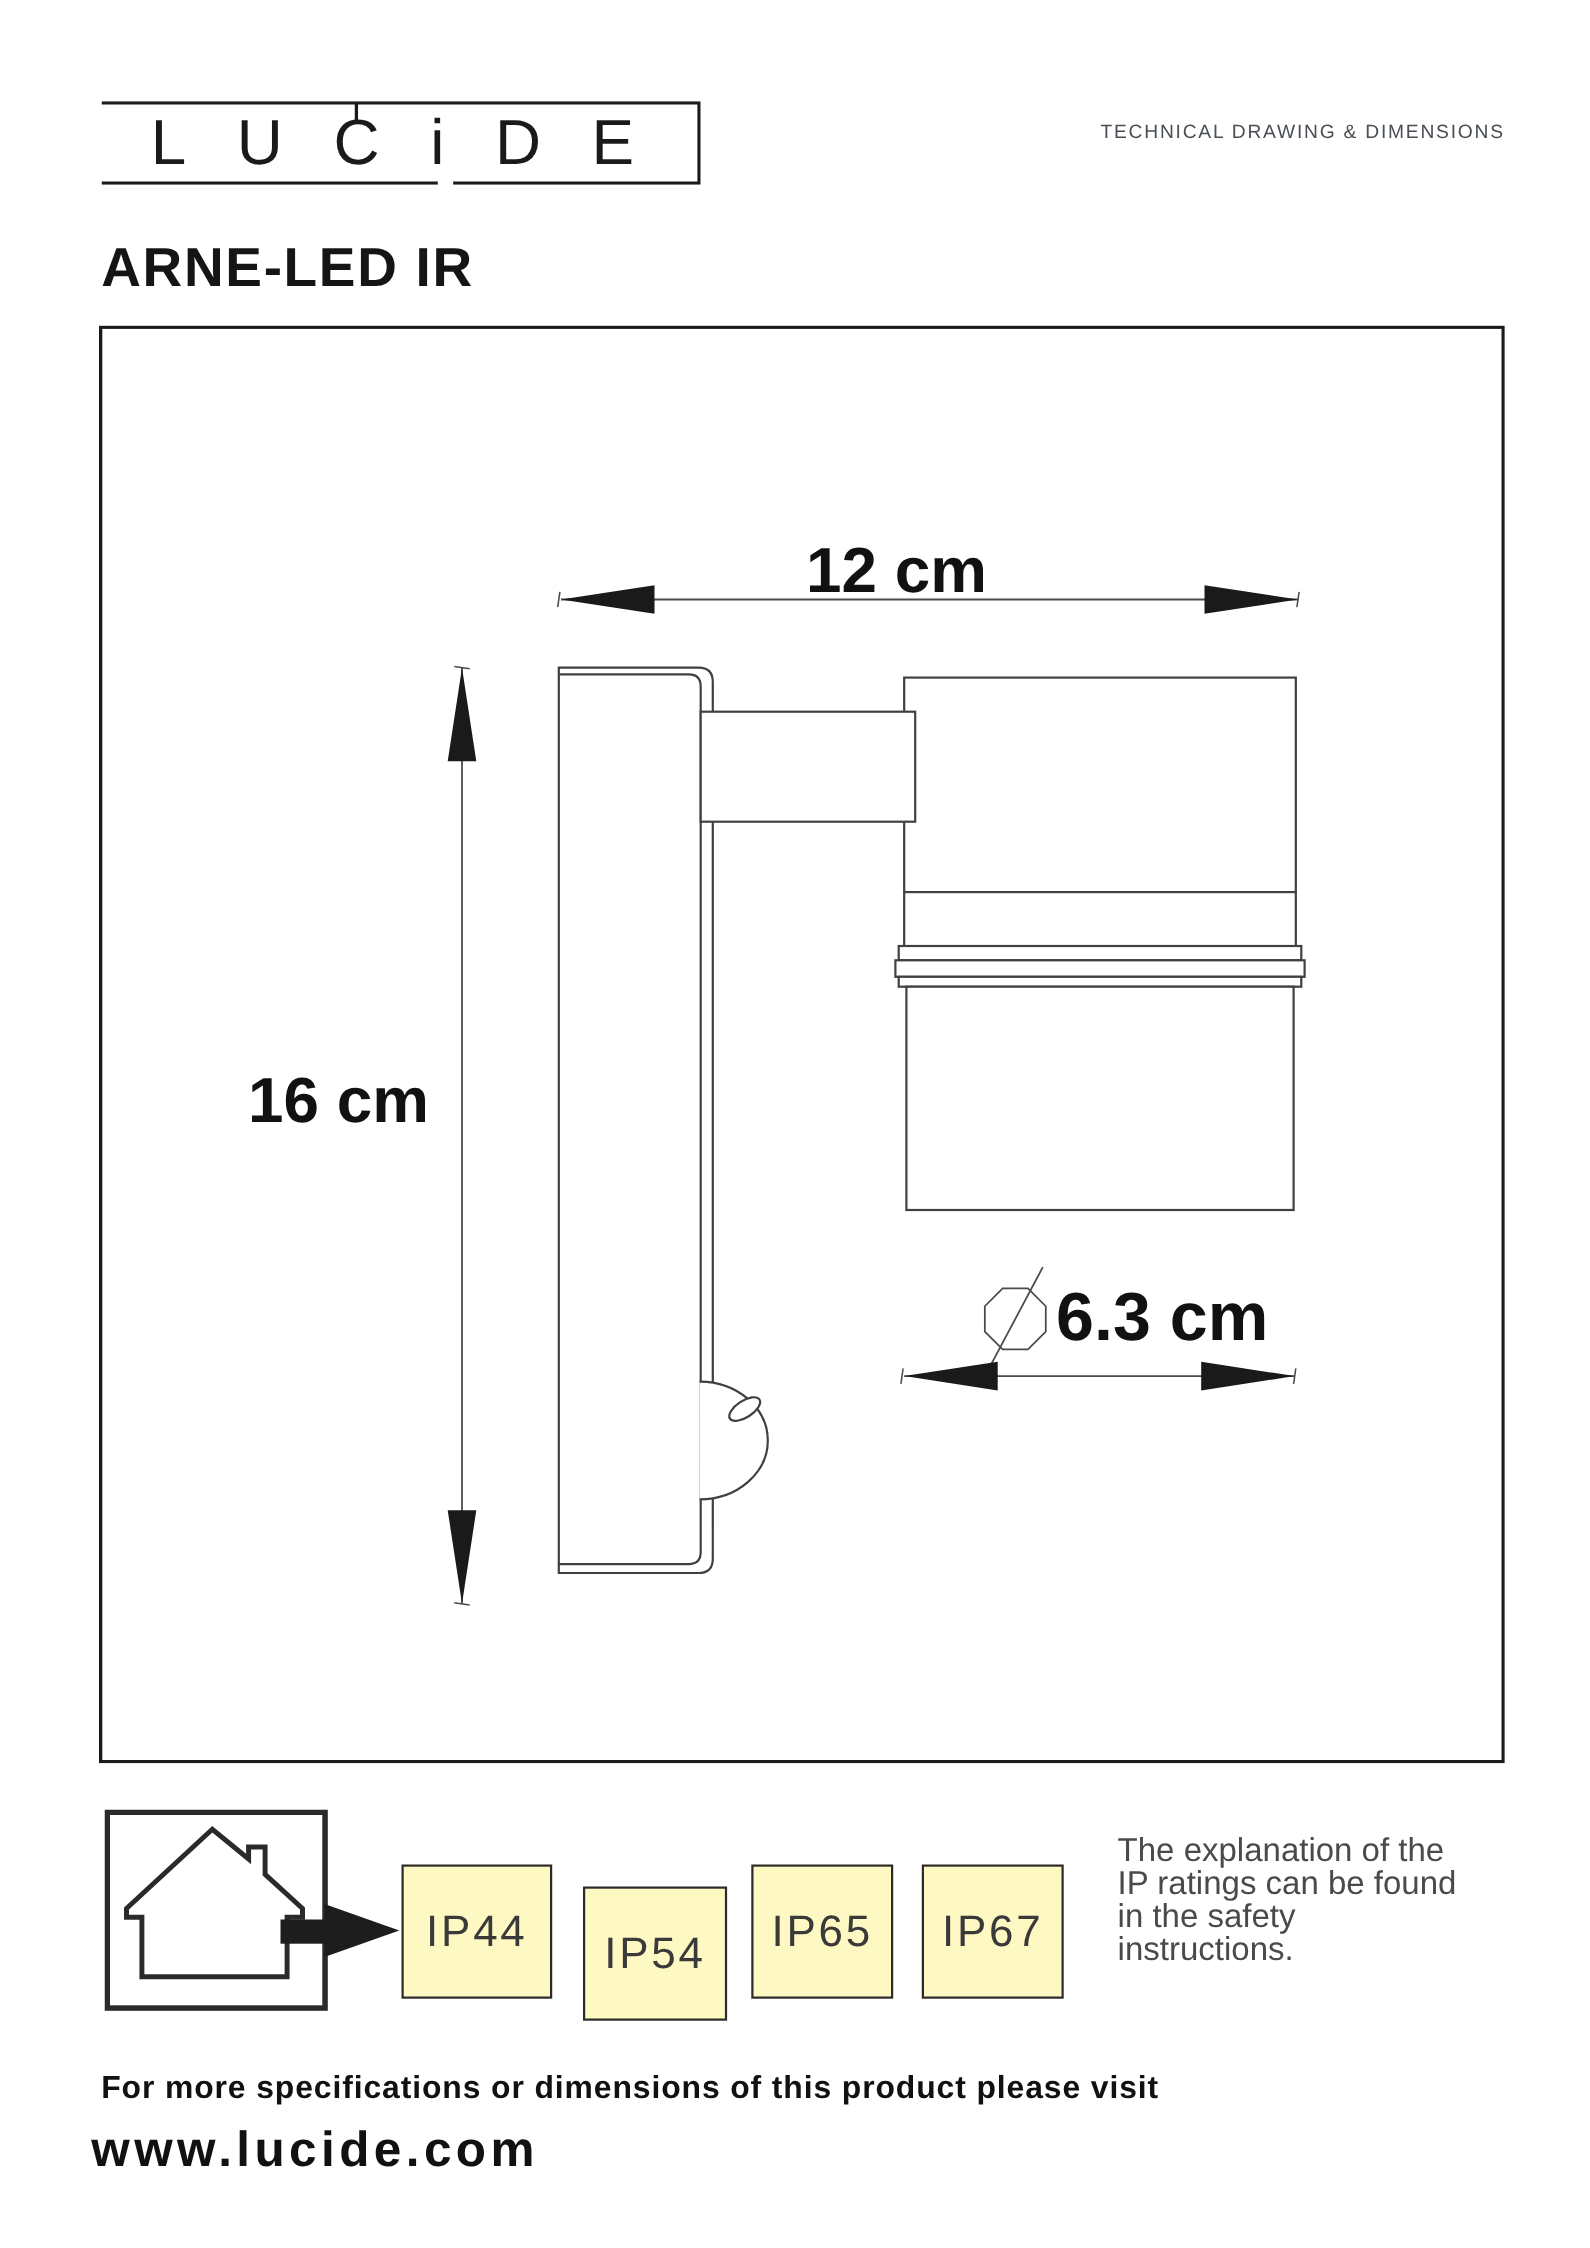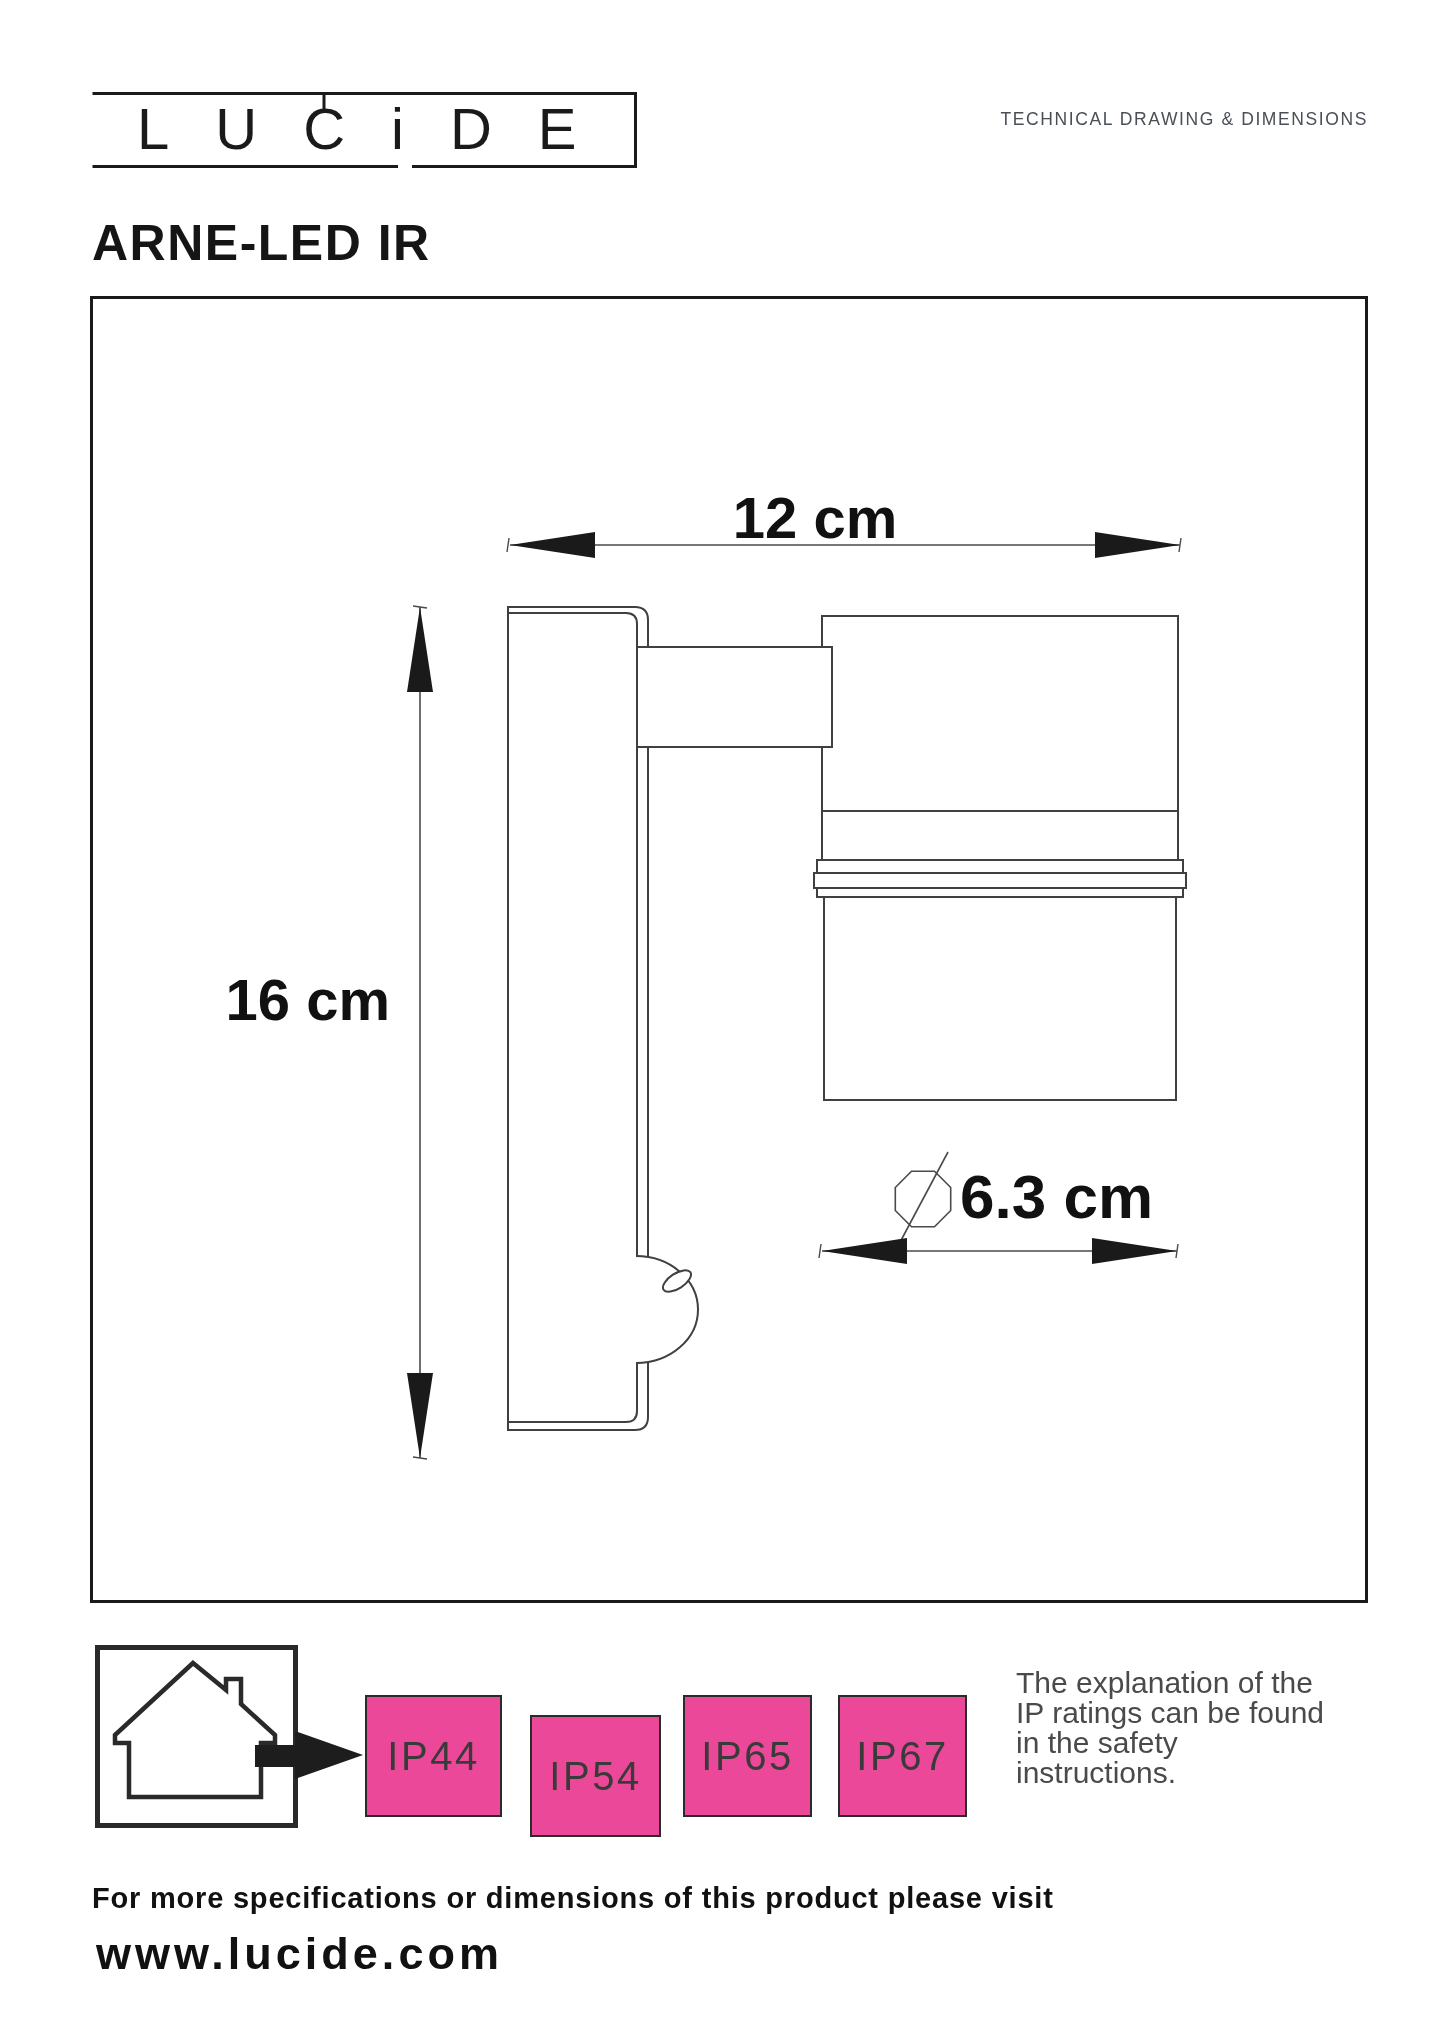--- a/index.html
+++ b/index.html
@@ -16,27 +16,27 @@
   .product-title{
     top:214px;left:92px;font-size:50px;font-weight:bold;letter-spacing:1.5px;
     color:#151515;white-space:nowrap;
   }
   .item-block{top:218px;left:704px;font-size:26px;color:#1f1f1f;line-height:33px;}
   .item-block .lbl{font-weight:bold;letter-spacing:.4px;}
   .item-block .val-bold{font-weight:bold;letter-spacing:.4px;}
   .item-block .val-light{font-weight:400;color:#333;letter-spacing:.6px;}
   .draw-area{left:90px;top:296px;width:1278px;height:1307px;}
   .ip-box{
-    top:1695px;height:118px;border:2px solid #2b2b2b;background:#ec4899;
+    top:1695px;height:118px;border:2px solid #2b2b2b;background:#fef9c3;
     display:flex;align-items:center;justify-content:center;
     font-size:40px;color:#3a3a3a;letter-spacing:2.5px;font-weight:400;
   }
   .ip-note{left:1016px;top:1668px;font-size:30px;line-height:30px;color:#4a4a4a;}
   .footer-1{left:92px;top:1882px;font-size:29px;font-weight:bold;letter-spacing:.8px;color:#111;white-space:nowrap;}
-  .footer-2{left:96px;top:1928px;font-size:45px;font-weight:bold;letter-spacing:4px;color:#111;white-space:nowrap;}
+  .footer-2{left:83px;top:1928px;font-size:45px;font-weight:bold;letter-spacing:4px;color:#111;white-space:nowrap;}
   svg text{font-family:"Liberation Sans", sans-serif;}
 </style>
 </head>
 <body>
 
 <div class="page">
 
   <svg class="abs" style="left:91px;top:92px;" width="546" height="76" viewBox="0 0 546 76">
 
     <path d="M1.5 1.5 H544.5 V74.5 H321 M307 74.5 H1.5 Z" fill="none" stroke="#1a1a1a" stroke-width="3"></path>

